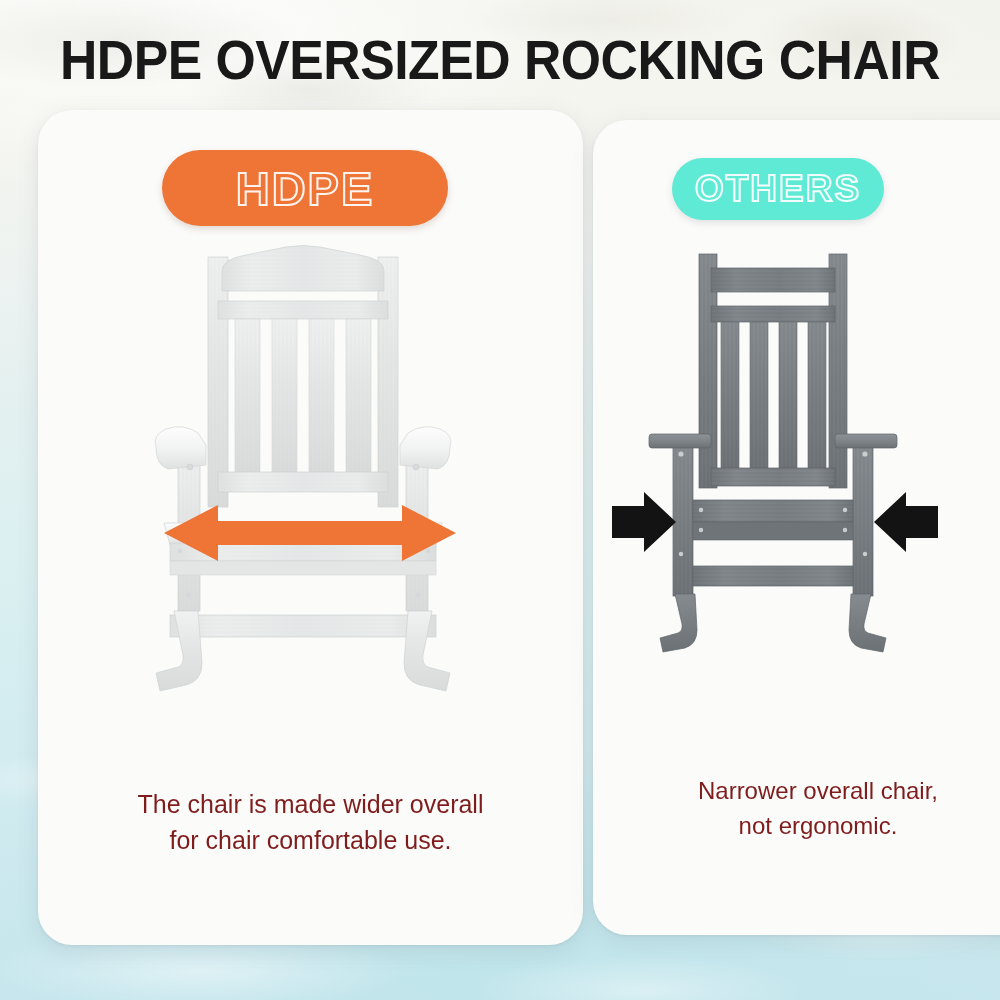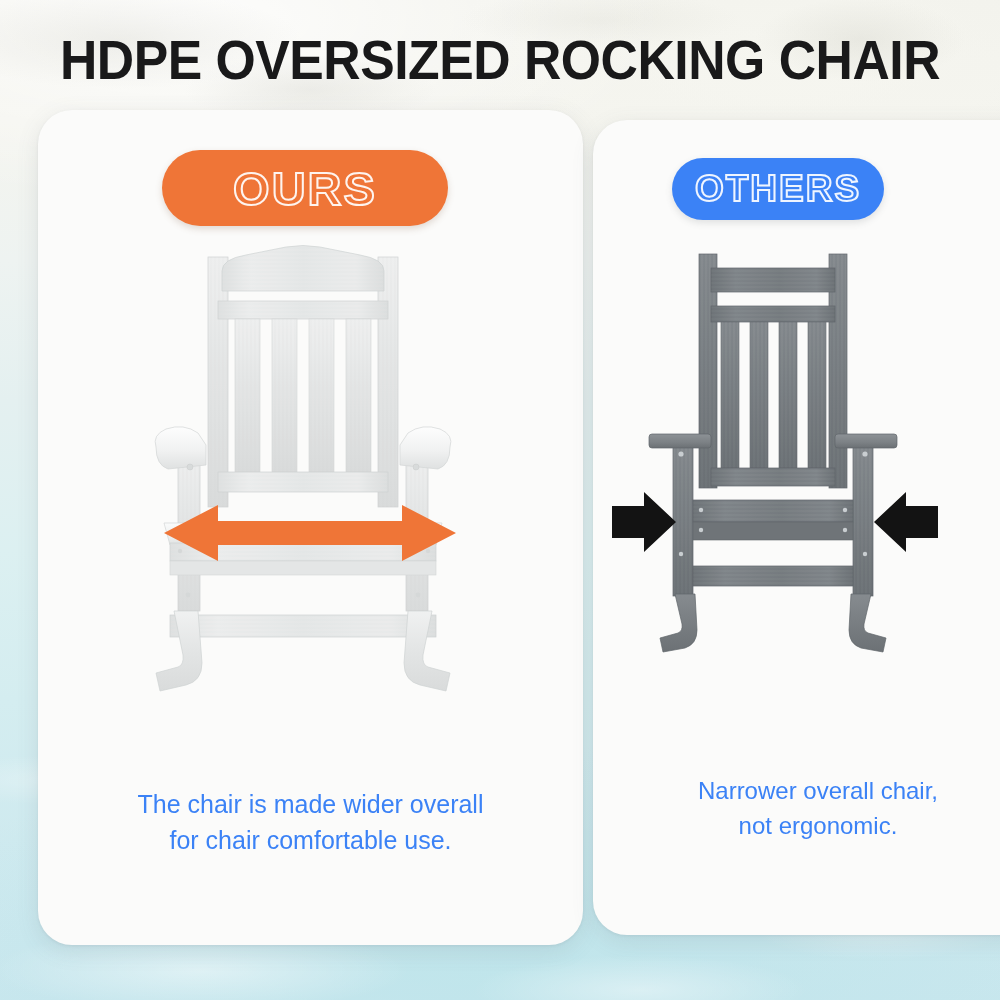--- a/index.html
+++ b/index.html
@@ -103,30 +103,30 @@
     height: 76px;
     background: #ef7537;
     font-size: 47px;
     box-shadow: 0 3px 7px rgba(120,80,55,0.20);
   }
   .badge-others {
     left: 672px;
     top: 158px;
     width: 212px;
     height: 62px;
-    background: #3b82f6;
+    background: #5eead4;
     font-size: 37px;
     box-shadow: 0 3px 7px rgba(90,95,100,0.16);
   }
 
   
   .caption {
     position: absolute;
     text-align: center;
-    color: #3b82f6;
+    color: #7f1d1d;
     font-size: 25px;
     line-height: 1.45;
     font-family: "Liberation Sans", sans-serif;
   }
   .caption-ours  { left: 38px;  top: 786px; width: 545px; }
   .caption-others{ left: 593px; top: 774px; width: 450px; font-size: 24px; }
 
   
   .chair-stage { position: absolute; }
   .stage-ours   { left: 150px; top: 243px; width: 320px; height: 470px; }
@@ -235,21 +235,21 @@
     <circle cx="278" cy="308" r="2.2" fill="#d5d8d8"></circle>
   </svg>
 </div>
 
 <div class="arrow-layer arrow-ours">
   <svg class="chair-svg" viewBox="0 0 320 470" xmlns="http://www.w3.org/2000/svg" aria-hidden="true">
     <path d="M14 290 L68 262 L68 278 L252 278 L252 262 L306 290 L252 318 L252 302 L68 302 L68 318 Z" fill="#ef7537"></path>
   </svg>
 </div>
 
-<div class="badge badge-ours">OURS</div>
+<div class="badge badge-ours">HDPE</div>
 
 <div class="caption caption-ours">
   <div>The chair is made wider overall</div>
   <div>for chair comfortable use.</div>
 </div>
 
 <div class="card card-others"></div>
 
 <div class="chair-stage stage-others">
   <svg class="chair-svg" viewBox="0 0 300 420" xmlns="http://www.w3.org/2000/svg" aria-hidden="true">

